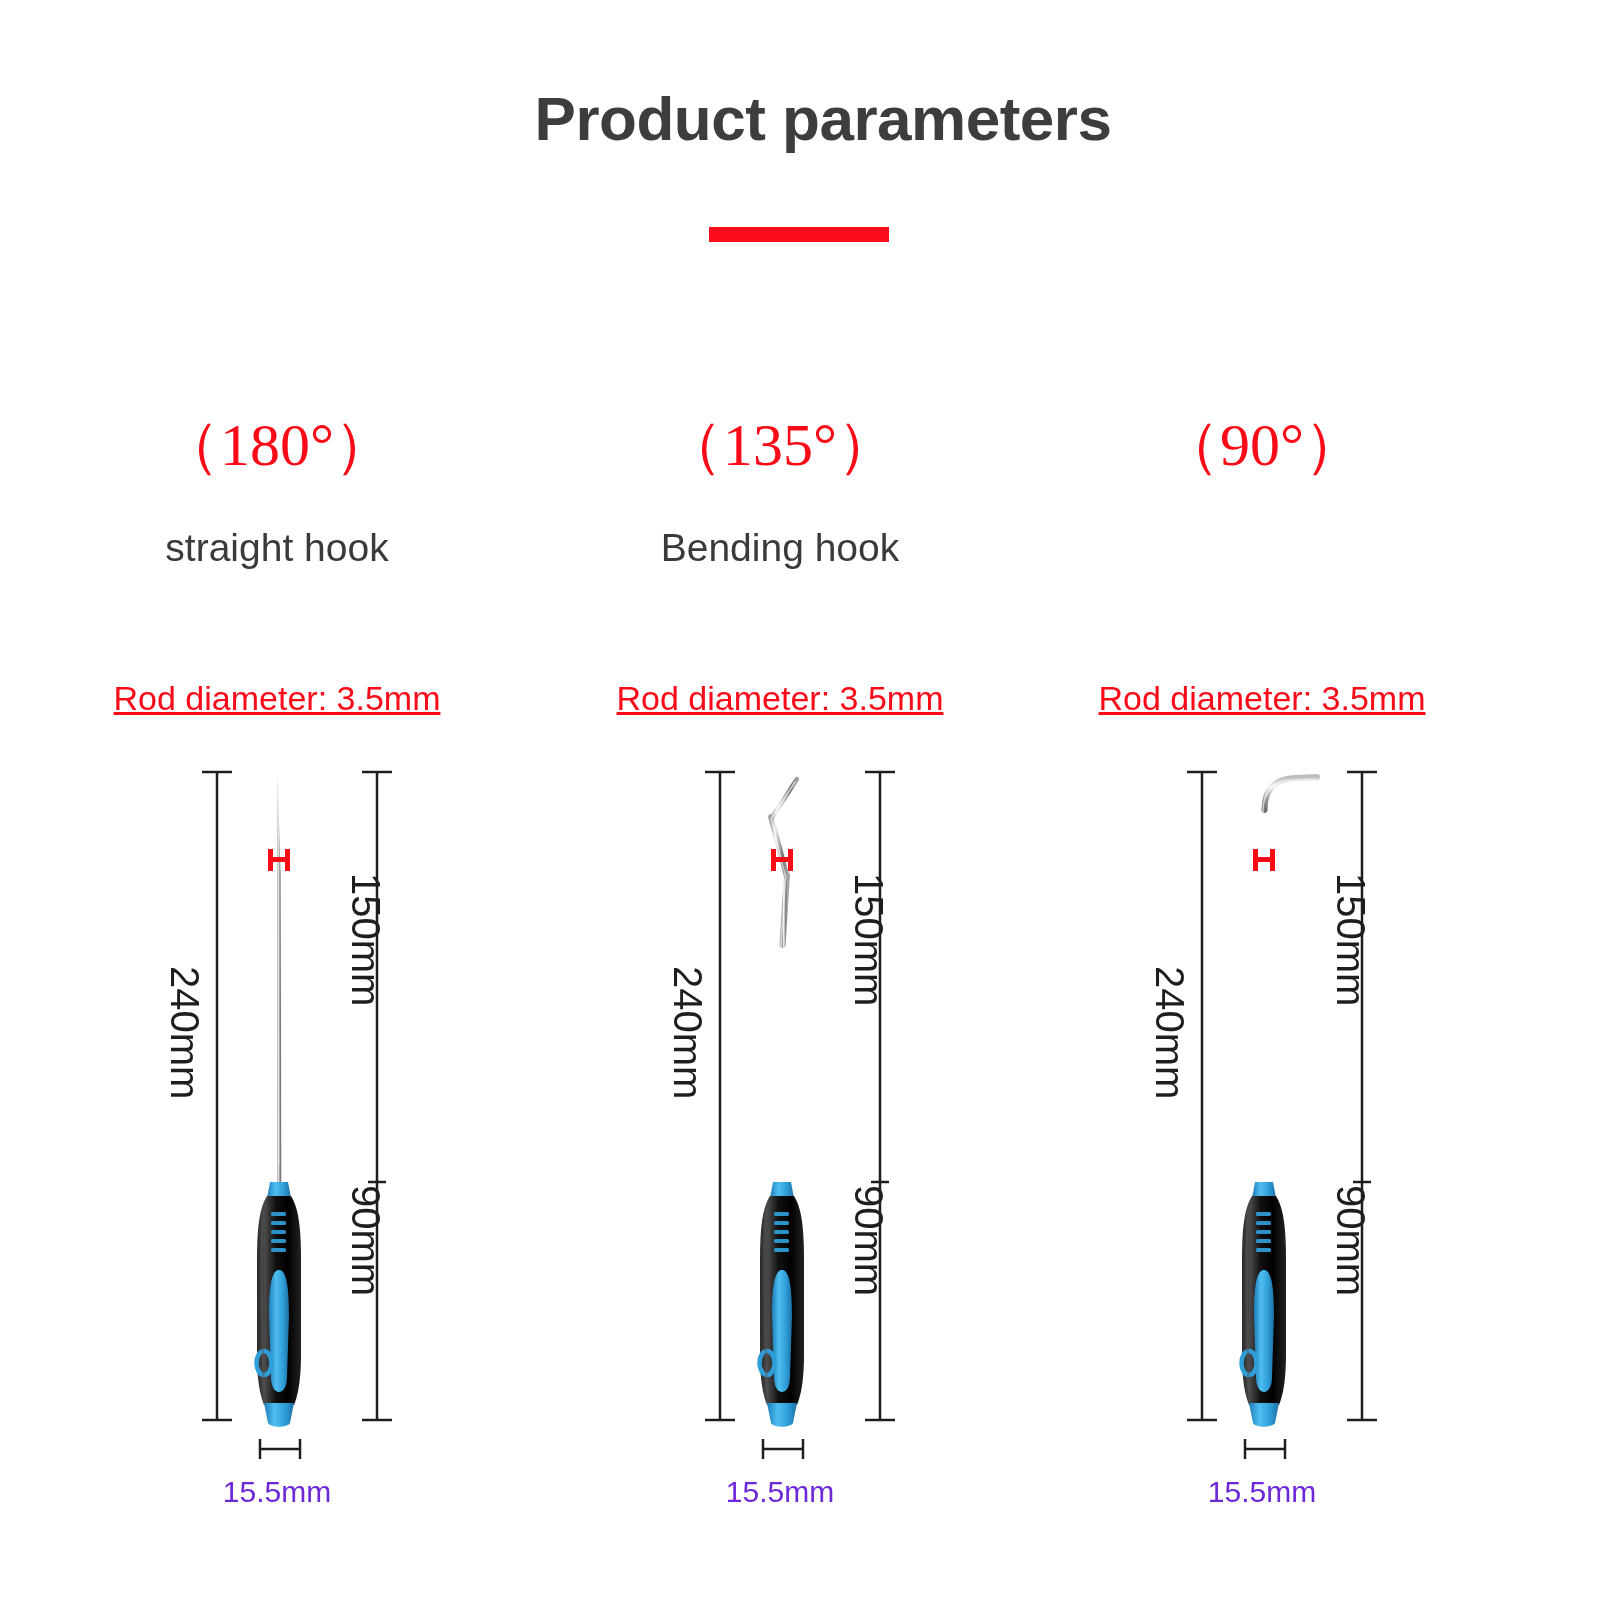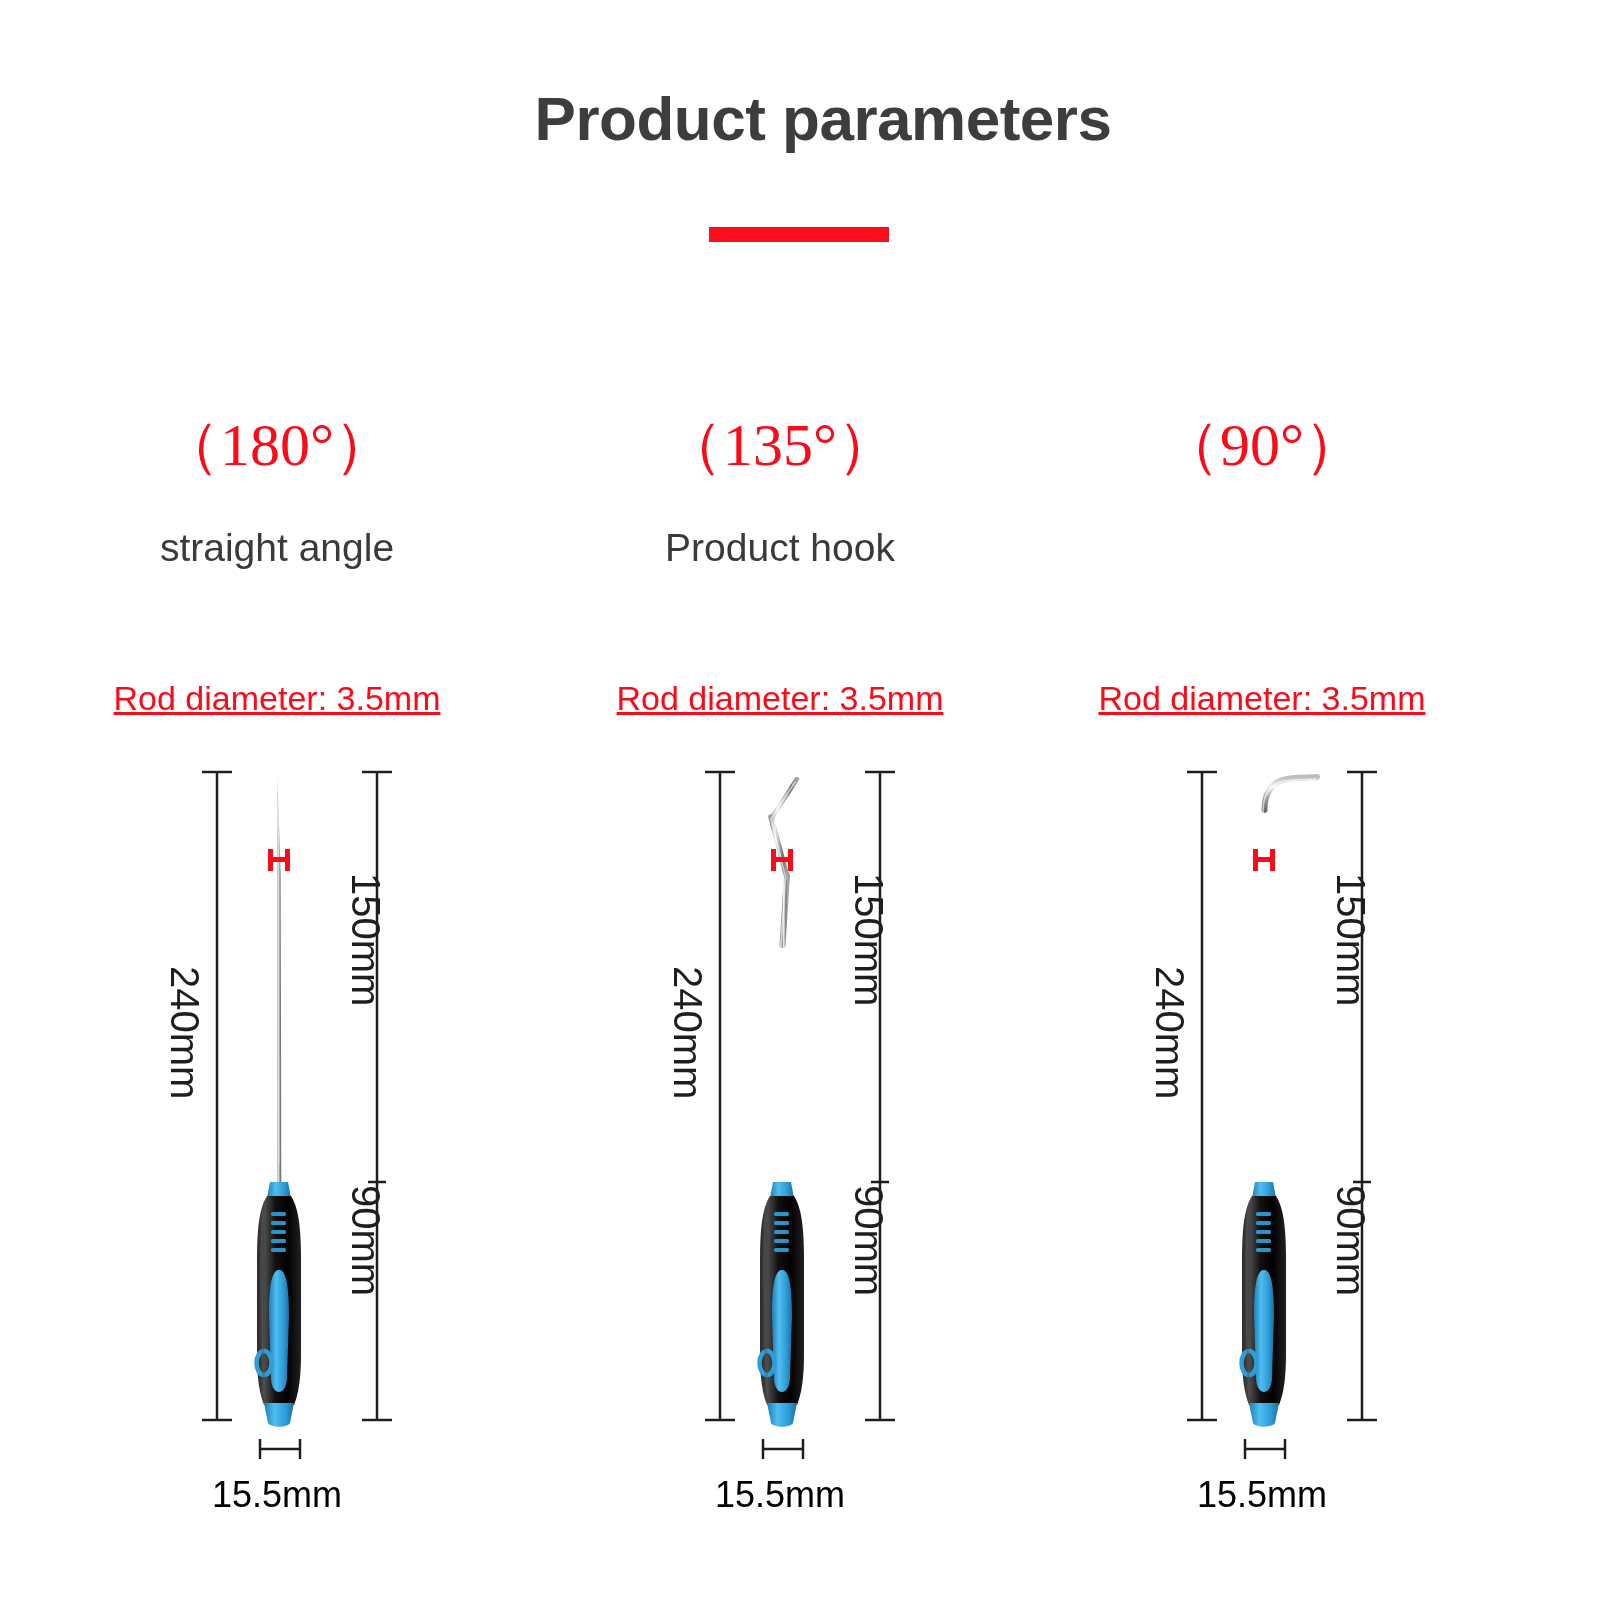--- a/index.html
+++ b/index.html
@@ -104,22 +104,22 @@
     display: block;
   }
 
   
   .width-label {
     position: absolute;
     top: 1477px;
     left: 0;
     width: 490px;
     text-align: center;
-    font-size: 36px;
-    color: #000000;
+    font-size: 30px;
+    color: #6d28d9;
     line-height: 1;
     white-space: nowrap;
   }
 
   
   .dim-text {
     position: absolute;
     font-size: 40px;
     color: #1e1e1e;
     white-space: nowrap;
@@ -135,21 +135,21 @@
 <body>
 
 <div id="header">
   <div id="page-title">Product parameters</div>
   <div id="title-underline"></div>
 </div>
 
 <div class="column" id="col-0">
 
   <div class="angle-label">（180°）</div>
-  <div class="type-label">straight angle</div>
+  <div class="type-label">straight hook</div>
   <div class="rod-label">Rod diameter: 3.5mm</div>
 
   <div class="drawing">
     <svg width="490" height="720" viewBox="0 0 490 720">
       <defs>
         <linearGradient id="steelG0" x1="0" y1="0" x2="1" y2="0">
           <stop offset="0%" stop-color="#9c9c9c"></stop>
           <stop offset="25%" stop-color="#f2f2f2"></stop>
           <stop offset="50%" stop-color="#b8b8b8"></stop>
           <stop offset="75%" stop-color="#6e6e6e"></stop>
@@ -240,21 +240,21 @@
 
   <div class="dim-text dim-240">240mm</div>
   <div class="dim-text dim-150">150mm</div>
   <div class="dim-text dim-90">90mm</div>
   <div class="width-label">15.5mm</div>
 </div>
 
 <div class="column" id="col-1">
 
   <div class="angle-label">（135°）</div>
-  <div class="type-label">Product hook</div>
+  <div class="type-label">Bending hook</div>
   <div class="rod-label">Rod diameter: 3.5mm</div>
 
   <div class="drawing">
     <svg width="490" height="720" viewBox="0 0 490 720">
       <defs>
         <linearGradient id="steelG1" x1="0" y1="0" x2="1" y2="0">
           <stop offset="0%" stop-color="#9c9c9c"></stop>
           <stop offset="25%" stop-color="#f2f2f2"></stop>
           <stop offset="50%" stop-color="#b8b8b8"></stop>
           <stop offset="75%" stop-color="#6e6e6e"></stop>

